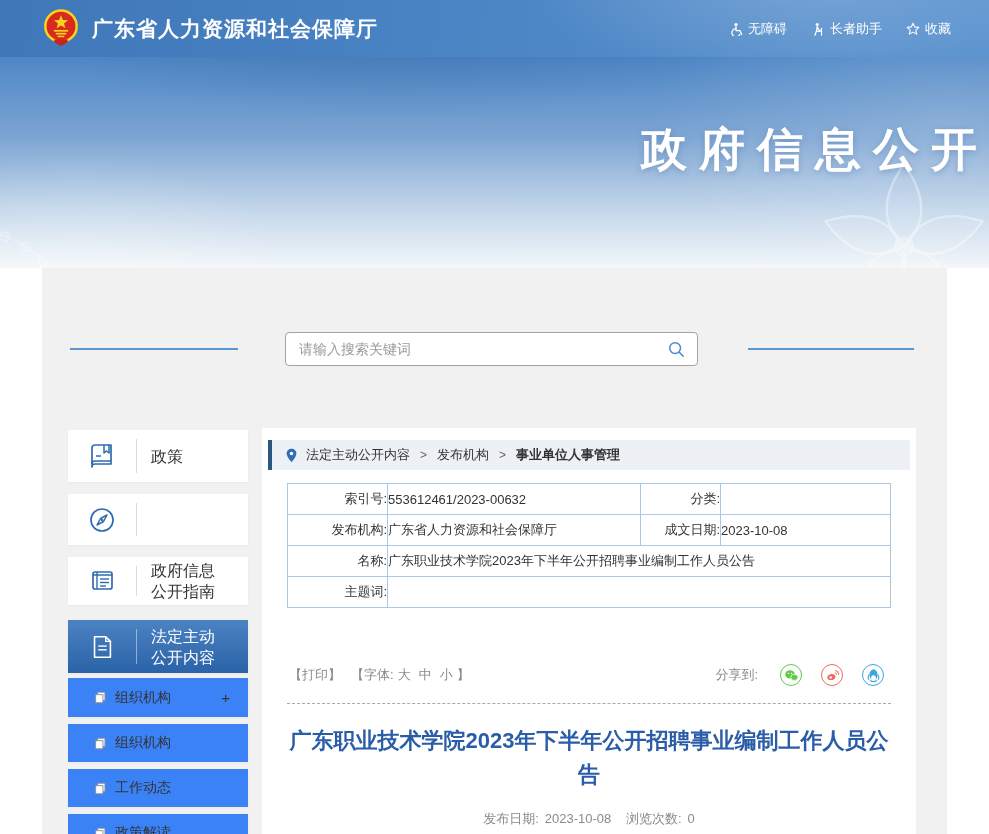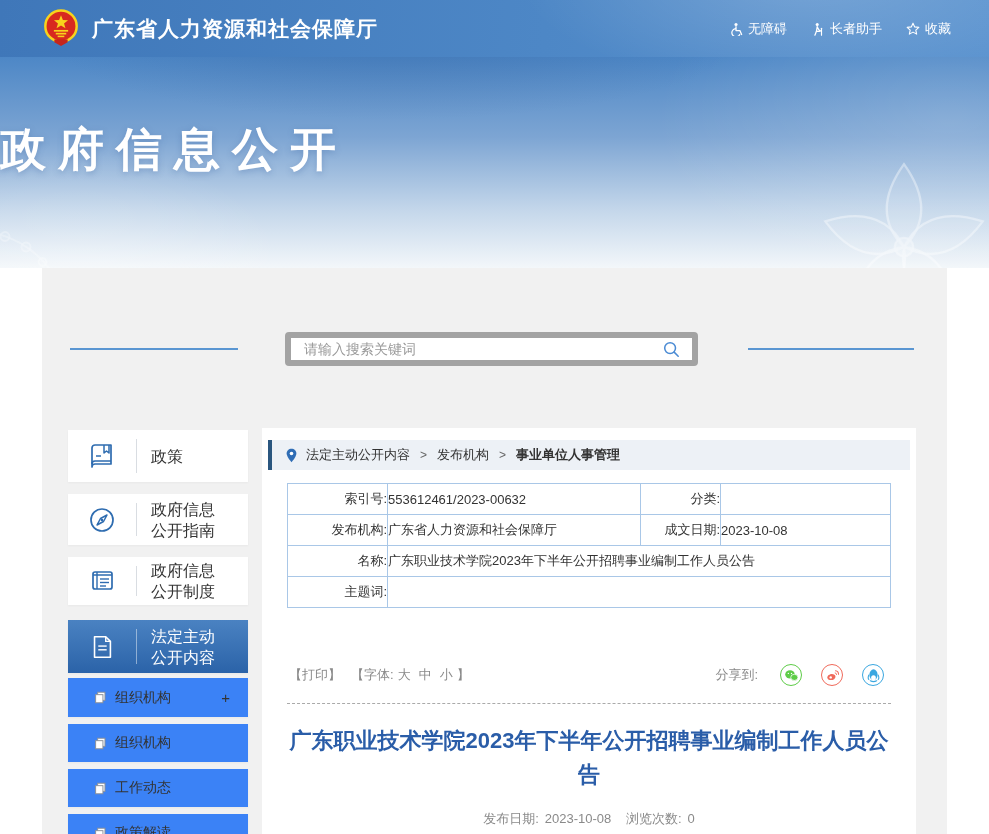--- a/index.html
+++ b/index.html
@@ -20,36 +20,36 @@
   .top-link svg { display:block; }
 
   
   .banner { position:absolute; left:0; top:57px; width:989px; height:211px;
     background:linear-gradient(180deg,#4d87c6 0%,#7da5d3 38%,#c3d6ea 72%,#f3f7fa 100%); overflow:hidden; }
   .banner::before { content:""; position:absolute; inset:0;
     background:
       radial-gradient(ellipse 300px 180px at 8% 105%, rgba(255,255,255,.28), transparent 70%),
       radial-gradient(ellipse 420px 240px at 96% 30%, rgba(255,255,255,.16), transparent 70%),
       radial-gradient(ellipse 500px 120px at 40% -10%, rgba(40,80,140,.25), transparent 70%); }
-  .banner-title { position:absolute; left:0; right:0; top:62px; text-align:left;
+  .banner-title { position:absolute; left:0; right:0; top:62px; text-align:right;
     color:#fff; font-size:46px; font-weight:bold; letter-spacing:12px;
     text-shadow:0 2px 6px rgba(60,100,160,.35); }
   .flower { position:absolute; opacity:.5; }
   .flower-right { right:-30px; top:75px; width:230px; height:230px; }
   .flower-left { left:-40px; top:130px; width:150px; height:150px; opacity:.35; }
 
   
   .card { position:absolute; left:42px; top:268px; width:905px; height:600px; background:#f1f1f1; }
 
   
   .line { position:absolute; height:2px; background:#5a96d2; }
   .line-left  { left:28px;  top:80px; width:168px; }
   .line-right { left:706px; top:80px; width:166px; }
   .search-box { position:absolute; left:243px; top:64px; width:413px; height:34px;
-    background:#fff; border:6px solid #a3a3a3; border-radius:4px; display:flex; align-items:center; }
+    background:#fff; border:1px solid #a3a3a3; border-radius:4px; display:flex; align-items:center; }
   .search-box input { flex:1; border:none; outline:none; background:transparent;
     font-size:14px; color:#333; padding:0 10px 0 13px; font-family:inherit; }
   .search-box input::placeholder { color:#9a9a9a; }
   .search-btn { border:none; background:transparent; padding:0 12px 0 0; cursor:pointer; display:flex; align-items:center; }
 
   
   .side-item { position:absolute; left:26px; width:180px; background:#fff;
     display:flex; align-items:center; cursor:pointer; box-shadow:0 1px 2px rgba(0,0,0,.04); }
   .side-icon { width:68px; display:flex; justify-content:center; align-items:center; flex:0 0 68px; }
   .side-sep { width:1px; align-self:stretch; margin:9px 0; background:#d9dde2; }
@@ -195,35 +195,34 @@
 
     <div class="side-item" style="top:226px;height:51px;">
       <span class="side-icon">
         <svg width="30" height="30" viewBox="0 0 30 30">
           <circle cx="15" cy="15" r="11" fill="none" stroke="#2e6cb0" stroke-width="1.7"></circle>
           <path d="M20 10 L16.5 16.5 L10 20 L13.5 13.5 Z" fill="none" stroke="#2e6cb0" stroke-width="1.5" stroke-linejoin="round"></path>
           <circle cx="15" cy="15" r="1.3" fill="#2e6cb0"></circle>
         </svg>
       </span>
       <span class="side-sep"></span>
-      <span class="side-label">政府信息公开指南</span>
     </div>
 
     <div class="side-item" style="top:289px;height:48px;">
       <span class="side-icon">
         <svg width="30" height="30" viewBox="0 0 30 30">
           <rect x="6" y="6" width="19" height="17" rx="2" fill="none" stroke="#2e6cb0" stroke-width="1.7"></rect>
           <path d="M6 9 h19 M10 6 v17" fill="none" stroke="#2e6cb0" stroke-width="1.4"></path>
           <line x1="13" y1="13" x2="22" y2="13" stroke="#2e6cb0" stroke-width="1.4"></line>
           <line x1="13" y1="16.5" x2="22" y2="16.5" stroke="#2e6cb0" stroke-width="1.4"></line>
           <line x1="13" y1="20" x2="19" y2="20" stroke="#2e6cb0" stroke-width="1.4"></line>
         </svg>
       </span>
       <span class="side-sep"></span>
-      <span class="side-label">政府信息公开制度</span>
+      <span class="side-label">政府信息公开指南</span>
     </div>
 
     <div class="side-item active" style="top:352px;height:53px;">
       <span class="side-icon">
         <svg width="28" height="28" viewBox="0 0 30 30">
           <path d="M7 4 h12 l5 5 v17 h-17 Z" fill="none" stroke="#ffffff" stroke-width="1.7" stroke-linejoin="round"></path>
           <path d="M19 4 v5 h5" fill="none" stroke="#ffffff" stroke-width="1.5"></path>
           <line x1="11" y1="14" x2="20" y2="14" stroke="#ffffff" stroke-width="1.5"></line>
           <line x1="11" y1="18" x2="20" y2="18" stroke="#ffffff" stroke-width="1.5"></line>
         </svg>

